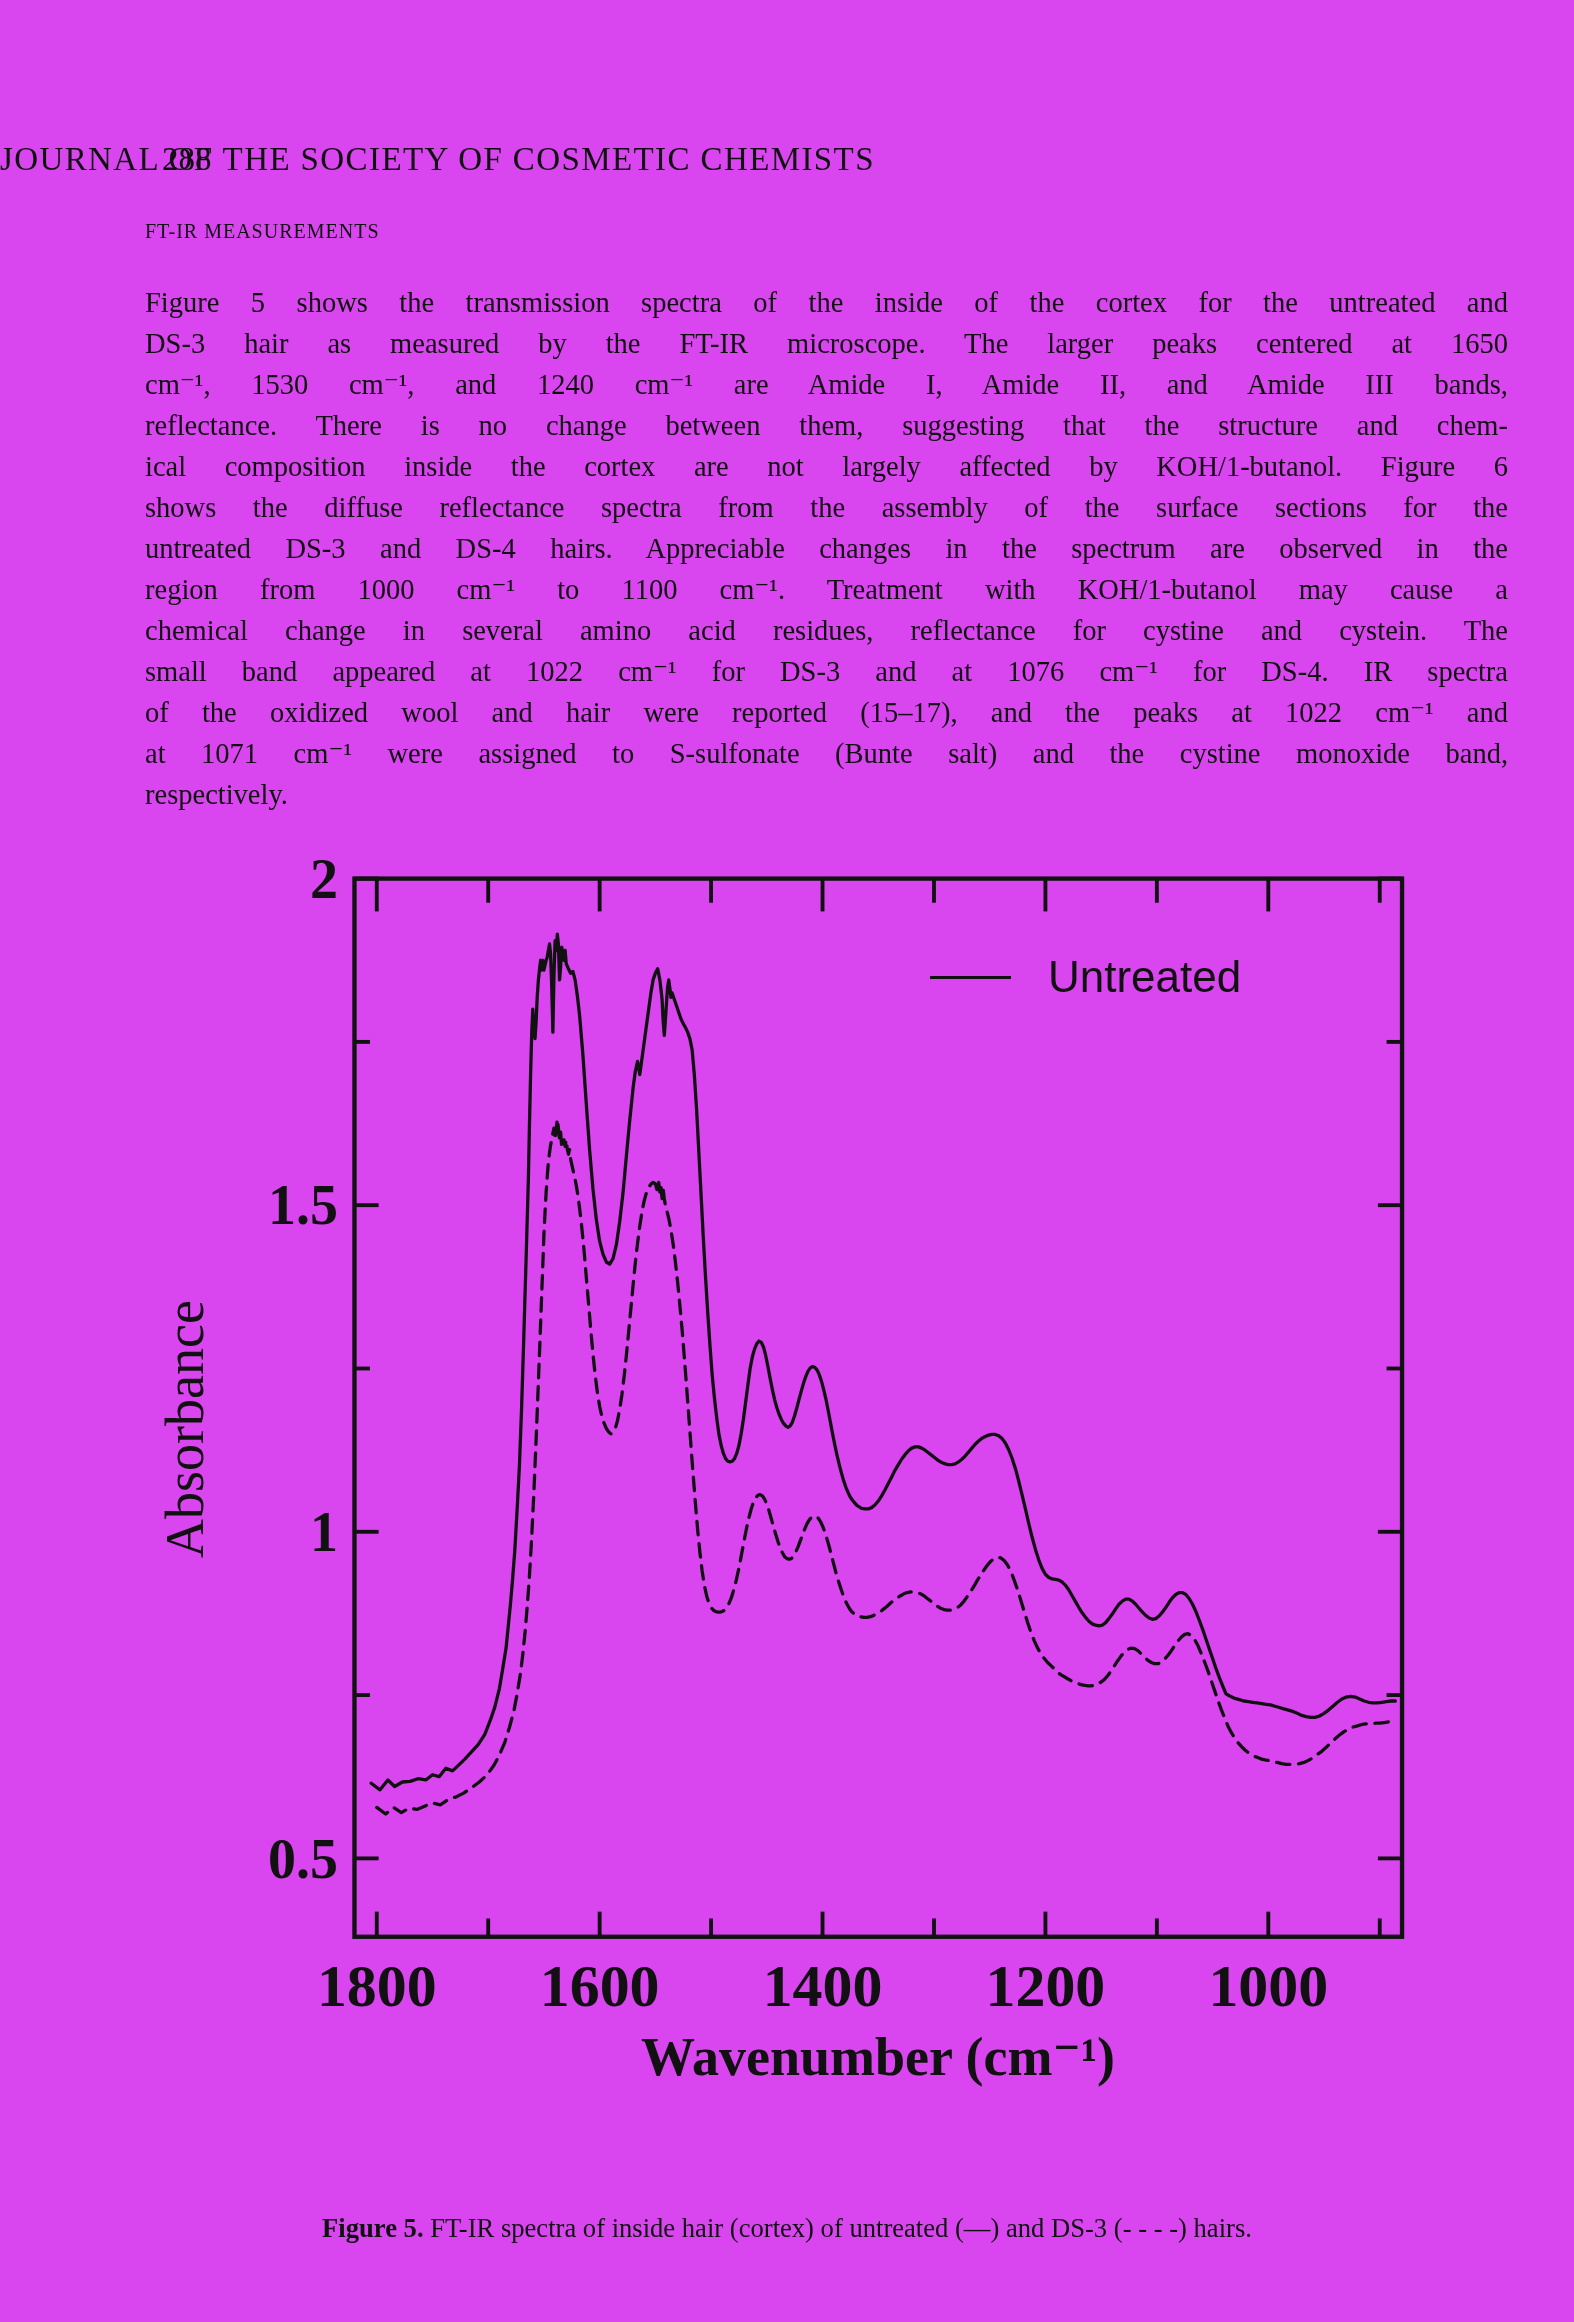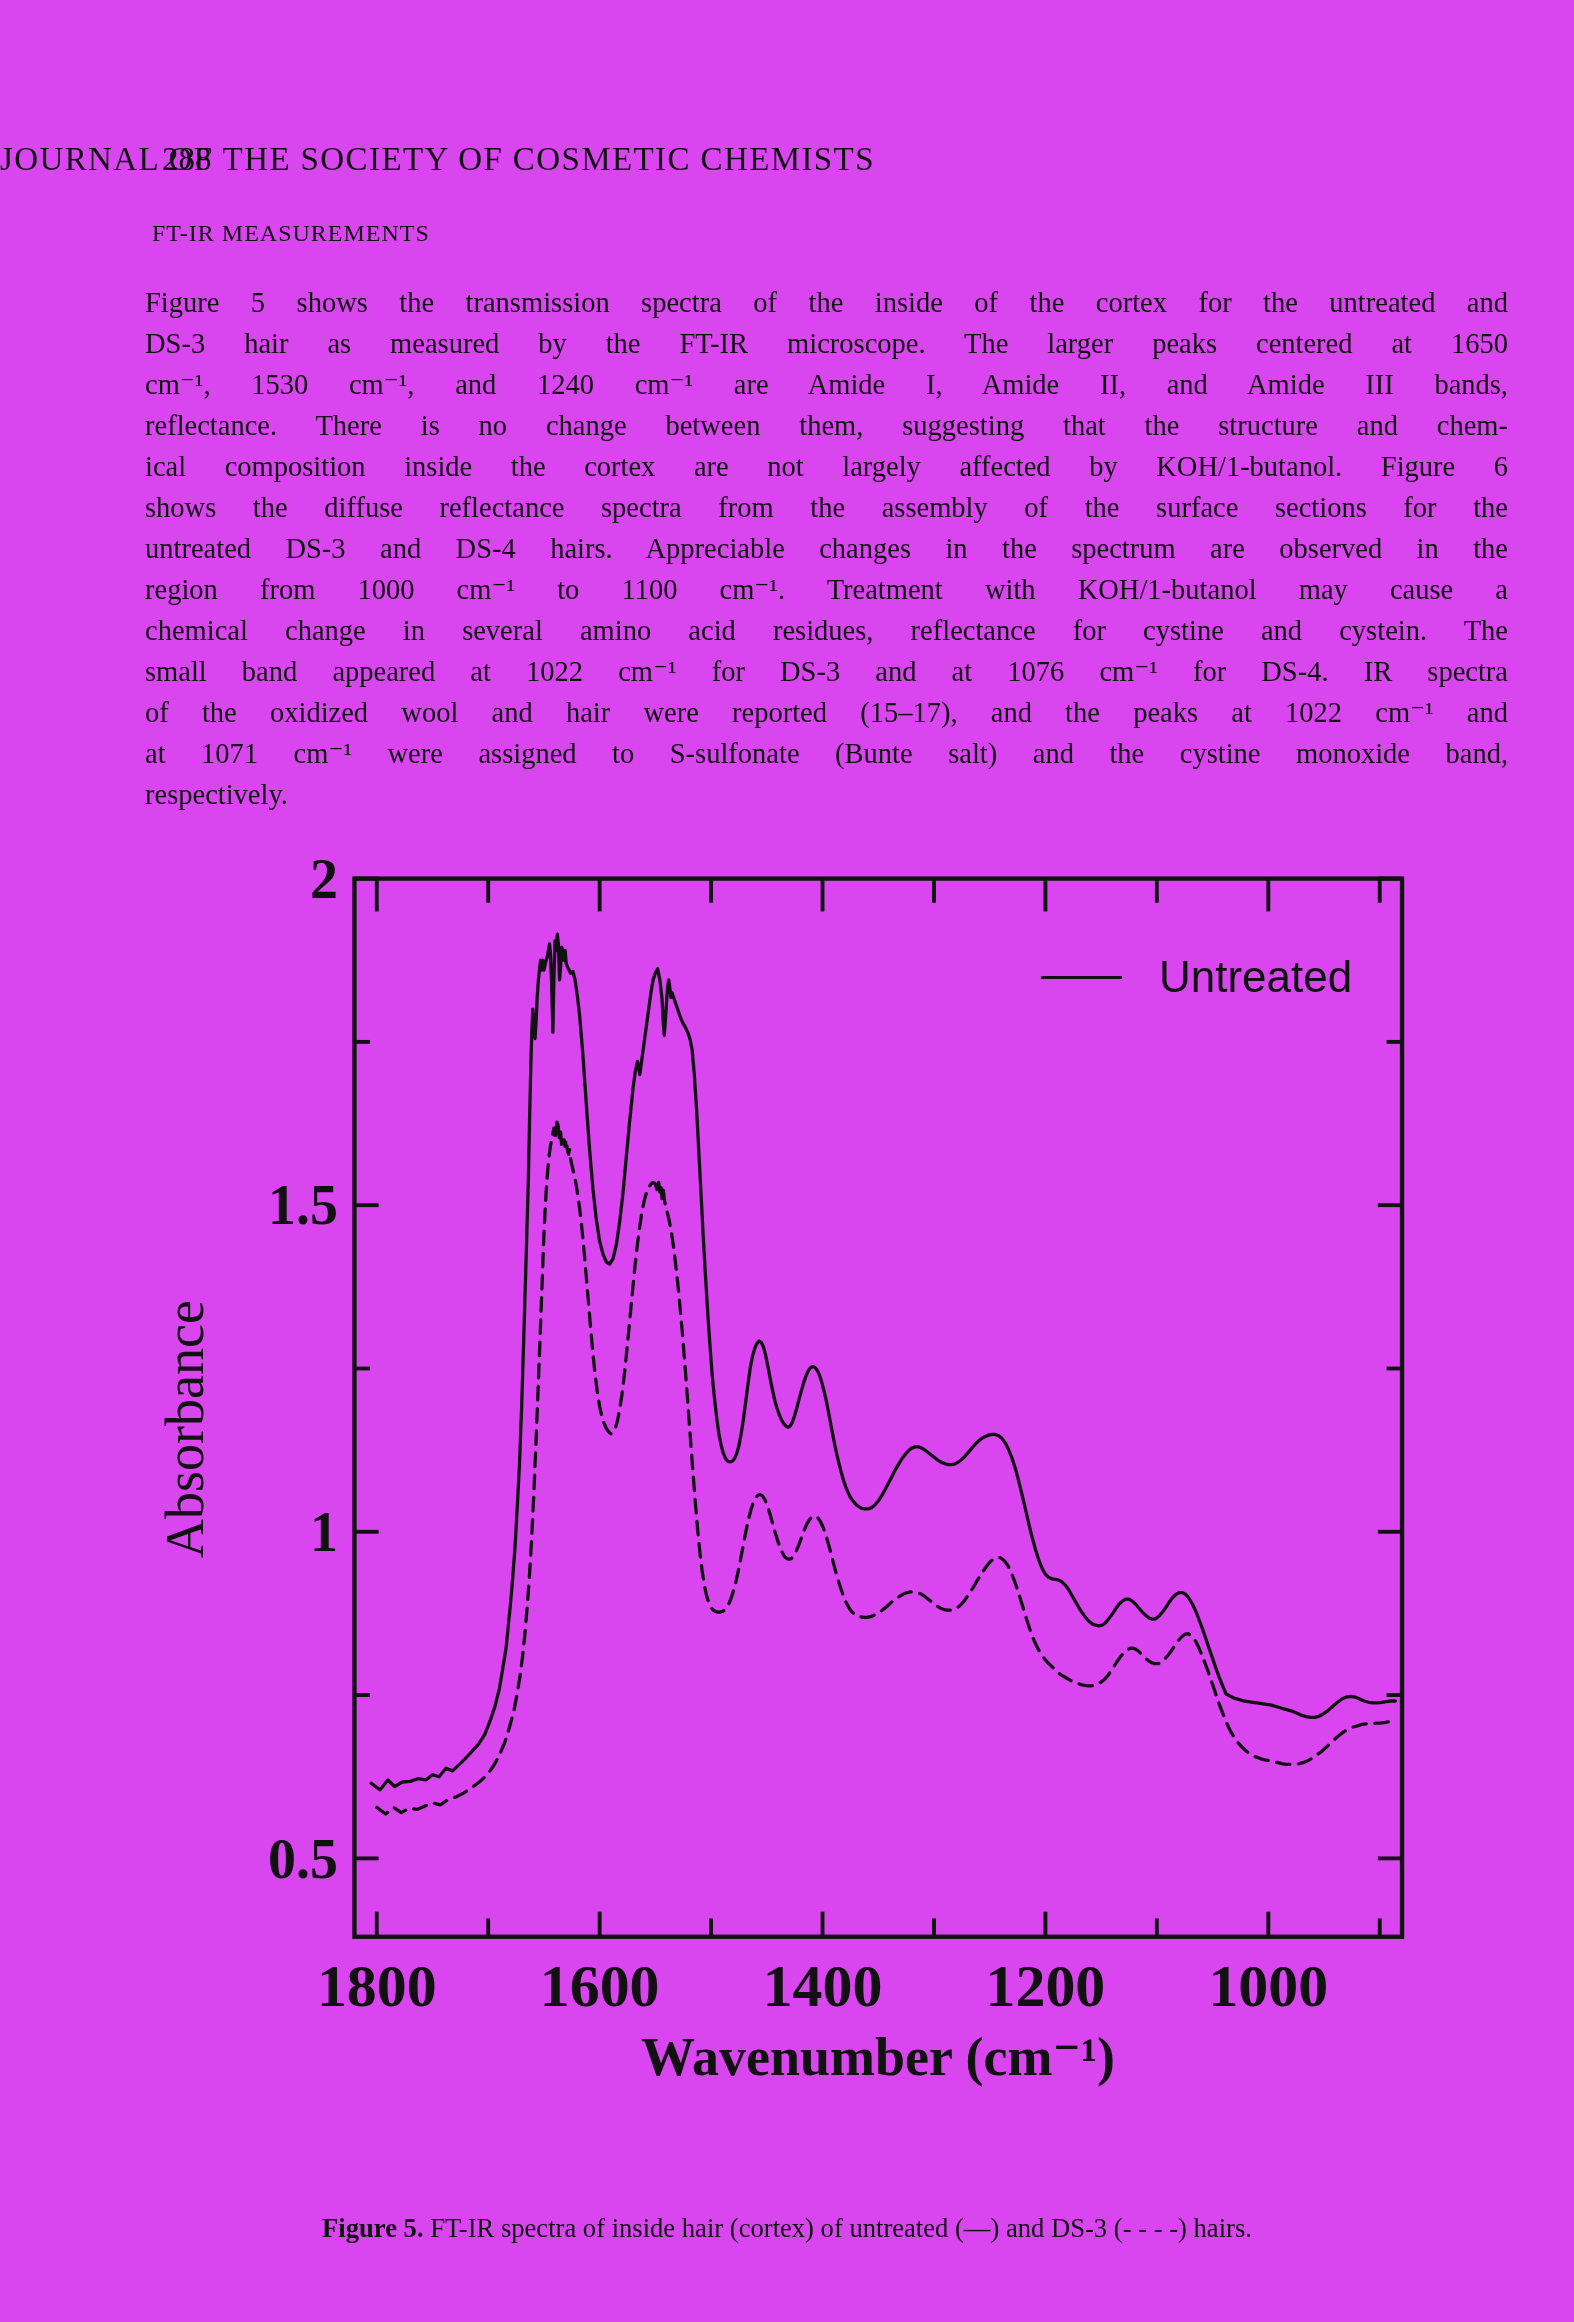--- a/index.html
+++ b/index.html
@@ -7,26 +7,26 @@
     position:relative;
     width:1575px;height:2322px;
     background:#d946ef;
     font-family:"Liberation Serif","DejaVu Serif",serif;
     color:#111;
     overflow:hidden;
   }
   .abs{position:absolute;}
   .page-number{left:162px;top:141px;font-size:33px;}
   .journal-title{left:0;right:0;top:141px;text-align:left;font-size:33px;letter-spacing:1.4px;}
-  .section-heading{left:145px;top:220px;font-size:24px;letter-spacing:1px;margin-left:7px;}
+  .section-heading{left:145px;top:220px;font-size:20px;letter-spacing:1px;}
   .paragraph{left:145px;top:282px;width:1363px;font-size:28.5px;line-height:41px;}
   .jline{text-align:justify;text-align-last:justify;}
   .jline.last{text-align-last:left;}
   #spectra-svg{left:0;top:0;width:1575px;height:2322px;}
-  .legend{left:1041px;top:952px;}
+  .legend{left:930px;top:952px;}
   .legend-row{display:flex;align-items:center;margin-bottom:19.3px;height:50px;}
   .legend-swatch{width:81px;margin-right:37px;border-top:3.9px solid #111;}
   .legend-swatch.dashed{border-top:3.9px dashed #111;}
   .legend-label{font-family:"Liberation Sans","DejaVu Sans",sans-serif;font-size:44px;color:#111;}
   .y-axis-label{
     left:185px;top:1429px;
     transform:translate(-50%,-50%) rotate(-90deg);
     font-size:54px;white-space:nowrap;
   }
   .x-axis-label{

